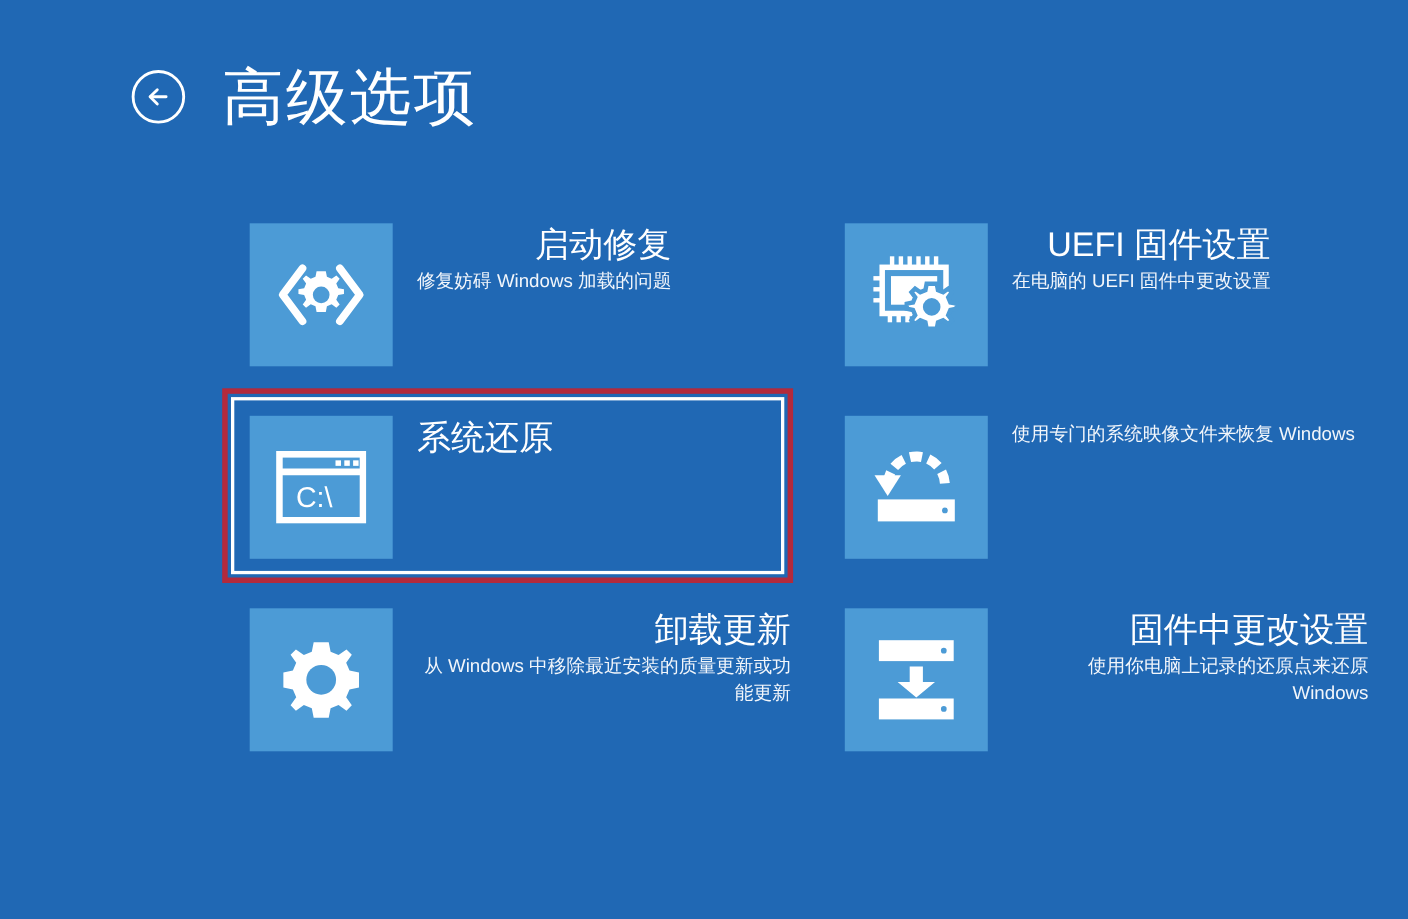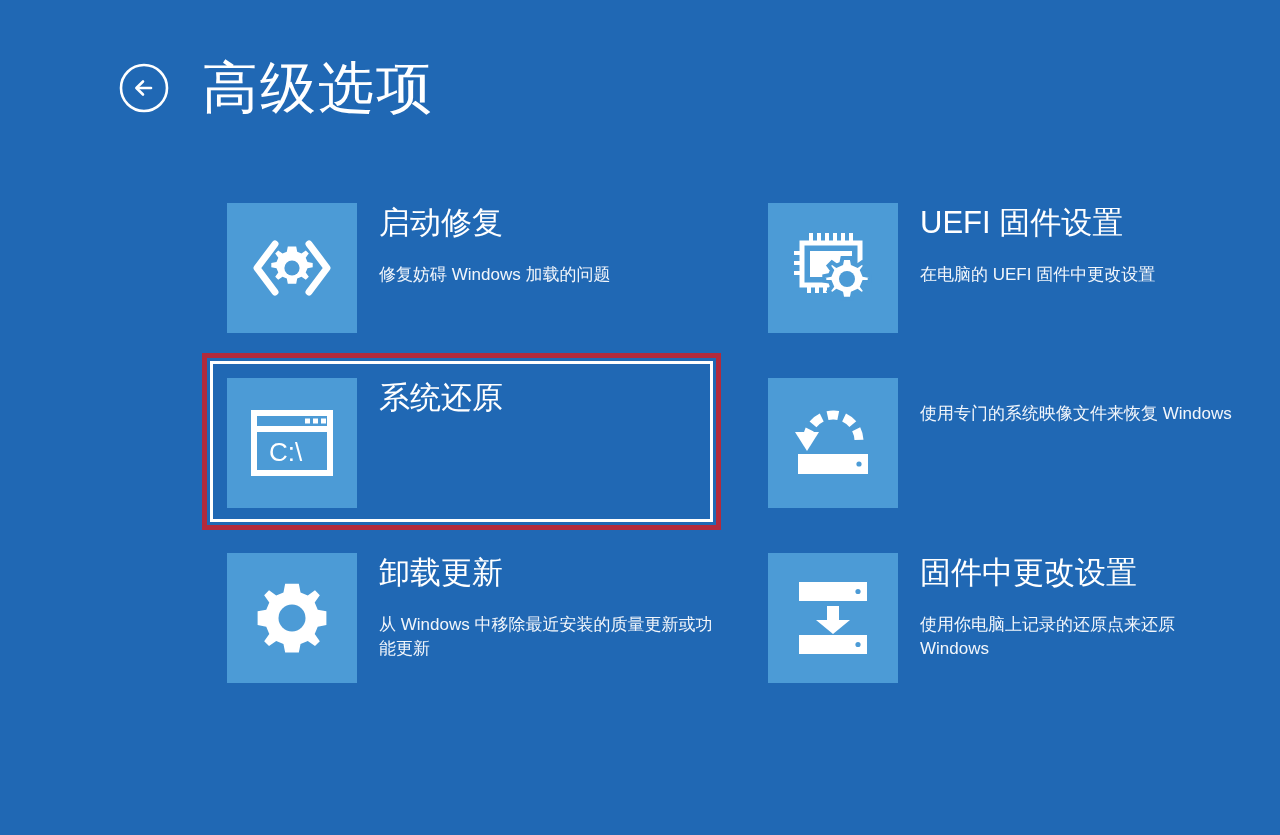--- a/index.html
+++ b/index.html
@@ -43,20 +43,21 @@
     color: #ffffff;
     white-space: nowrap;
   }
 
   
   .grid {
     position: absolute;
     left: 0;
     top: 203px;
     width: 1245px;
+    text-align: right;
   }
 
   .tile-row {
     position: relative;
     height: 175px;
   }
 
   .tile {
     position: absolute;
     width: 492px;
@@ -88,21 +89,21 @@
 
   .tile-title {
     font-size: 31px;
     font-weight: 300;
     line-height: 1.16;
     color: #ffffff;
     white-space: nowrap;
   }
 
   .tile-desc {
-    margin-top: 22px;
+    margin-top: 3px;
     font-size: 17px;
     font-weight: 400;
     line-height: 1.44;
     color: #f2f6fb;
     max-width: 340px;
   }
 
   .tile.col-right .tile-desc { max-width: 330px; }
 
   

